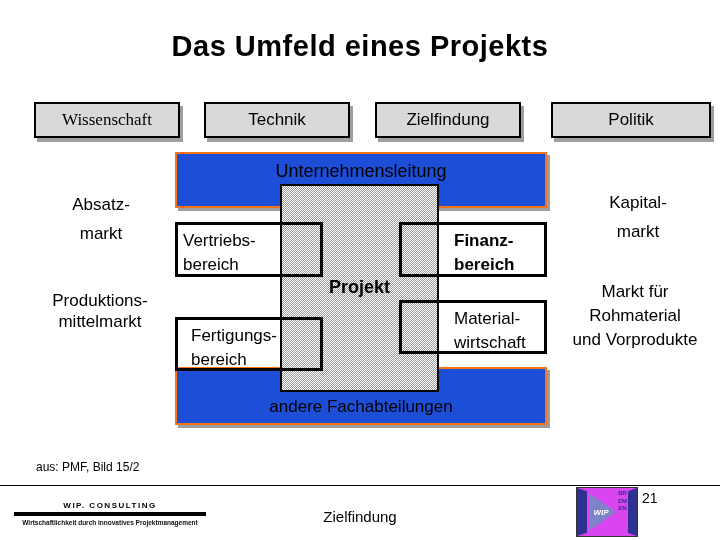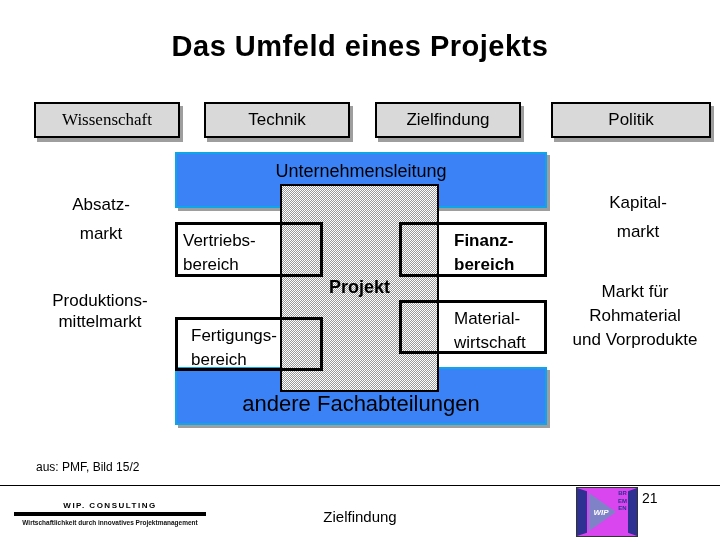--- a/index.html
+++ b/index.html
@@ -22,29 +22,29 @@
   .env-box {
     position: absolute; top: 102px; height: 36px;
     background: var(--box_fill); border: 2px solid #000;
     box-shadow: 3px 4px 0 var(--shadow);
     display: flex; align-items: center; justify-content: center;
     font-size: 17px; z-index: 1;
   }
 
   
   .white-box {
-    position: absolute; background: #3b82f6; border: 2px solid #0ea5e9;
+    position: absolute; background: #1d4ed8; border: 2px solid #f97316;
     box-shadow: 3px 3px 0 var(--shadow); z-index: 1;
   }
   .mgmt-box { left: 175px; top: 152px; width: 372px; height: 56px; }
   .mgmt-box .lbl { display: block; text-align: center; font-size: 18px; padding-top: 7px; }
   .other-box { left: 175px; top: 367px; width: 372px; height: 58px; }
   .other-box .lbl {
     position: absolute; left: 0; bottom: 6px; width: 100%;
-    text-align: center; font-size: 22px;
+    text-align: center; font-size: 17px;
   }
 
   
   .project-box {
     position: absolute; left: 280px; top: 184px; width: 159px; height: 208px;
     border: 2px solid #000; z-index: 2;
     background-color: #fff;
     background-image:
       linear-gradient(45deg, var(--pattern_gray) 25%, transparent 25%, transparent 75%, var(--pattern_gray) 75%),
       linear-gradient(45deg, var(--pattern_gray) 25%, transparent 25%, transparent 75%, var(--pattern_gray) 75%);

